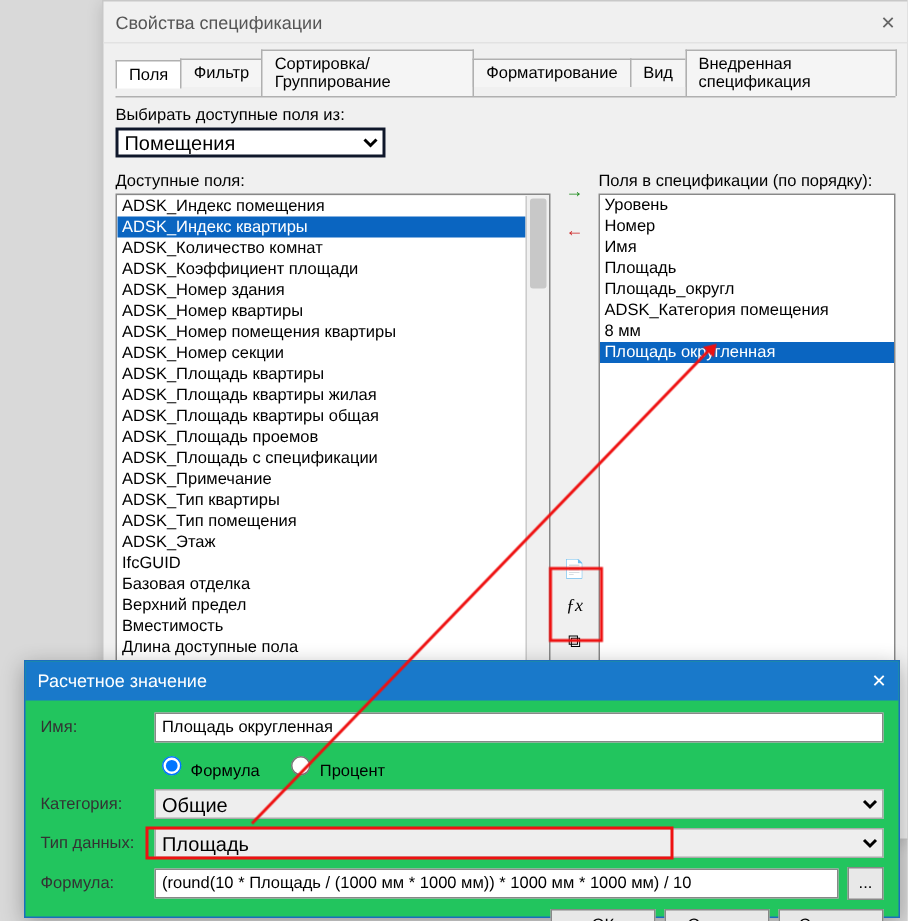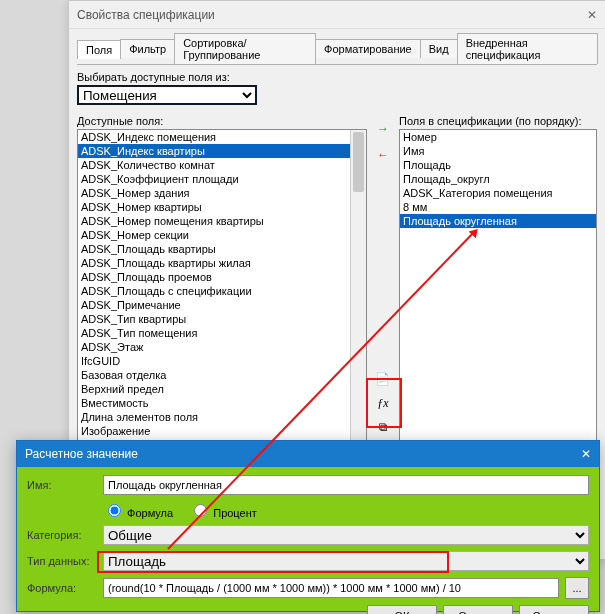--- a/index.html
+++ b/index.html
@@ -83,21 +83,21 @@
   .bottom-icons { display:flex; flex-direction:column; align-items:center; gap:4px; margin-top:200px;}
   .sched-toolbar{display:flex; gap:6px; padding:4px 2px;}
   .sched-toolbar .iconbtn{font-size:13px;}
   .hr-line{border:0;border-top:1px solid #ccc;margin:6px 0;}
 
   
   .dialog-calc {
     position:absolute;
     left:16px; top:440px;
     width:584px; height:172px;
-    background:#84cc16;
+    background:#22c55e;
     border:1px solid #1a6ebd;
     box-shadow:0 3px 14px rgba(0,0,0,.3);
   }
   .calc-title{
     height:26px; background:#1979ca;
     color:#fff; display:flex; align-items:center;
     padding:0 8px; font-size:12px;
     justify-content:space-between;
   }
   .calc-body{ padding:8px 10px; }
@@ -158,51 +158,53 @@
           <div class="item">ADSK_Индекс помещения</div>
             <div class="item sel">ADSK_Индекс квартиры</div>
             <div class="item">ADSK_Количество комнат</div>
             <div class="item">ADSK_Коэффициент площади</div>
             <div class="item">ADSK_Номер здания</div>
             <div class="item">ADSK_Номер квартиры</div>
             <div class="item">ADSK_Номер помещения квартиры</div>
             <div class="item">ADSK_Номер секции</div>
             <div class="item">ADSK_Площадь квартиры</div>
             <div class="item">ADSK_Площадь квартиры жилая</div>
+            <div class="item">ADSK_Площадь квартиры общая</div>
             <div class="item">ADSK_Площадь проемов</div>
             <div class="item">ADSK_Площадь с спецификации</div>
             <div class="item">ADSK_Примечание</div>
             <div class="item">ADSK_Тип квартиры</div>
             <div class="item">ADSK_Тип помещения</div>
             <div class="item">ADSK_Этаж</div>
             <div class="item">IfcGUID</div>
             <div class="item">Базовая отделка</div>
             <div class="item">Верхний предел</div>
             <div class="item">Вместимость</div>
-            <div class="item">Длина элементов поля</div>
+            <div class="item">Длина доступные пола</div>
             <div class="item">Изображение</div>
             <div class="scrollbar-v">
               <div class="thumb"></div>
             </div>
         </div>
       </div>
 
       <div class="col-mid">
         <div class="iconbtn" style="color:#1a8a1a;">→</div>
         <div class="iconbtn" style="color:#c22;">←</div>
         <div class="bottom-icons">
           <div class="iconbtn">📄</div>
           <div class="iconbtn" style="font-style:italic;font-family:serif;">ƒx</div>
           <div class="iconbtn">⧉</div>
         </div>
       </div>
 
       <div class="col-right">
         <div class="lbl">Поля в спецификации (по порядку):</div>
         <div class="listbox scheduled" id="schedList">
+            <div class="item">Уровень</div>
             <div class="item">Номер</div>
             <div class="item">Имя</div>
             <div class="item">Площадь</div>
             <div class="item">Площадь_округл</div>
             <div class="item">ADSK_Категория помещения</div>
             <div class="item">8 мм</div>
             <div class="item sel">Площадь округленная</div>
           </div>
         <div class="sched-toolbar">
           <div class="iconbtn">✎</div>

